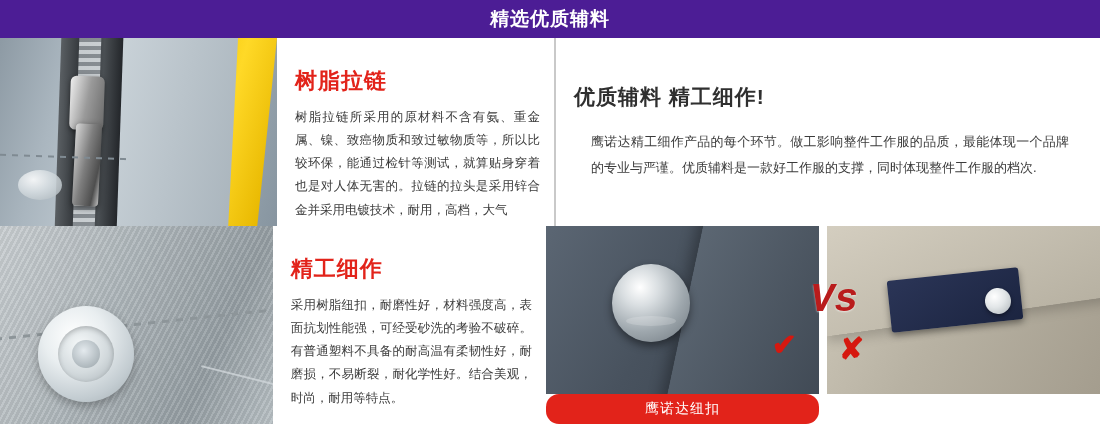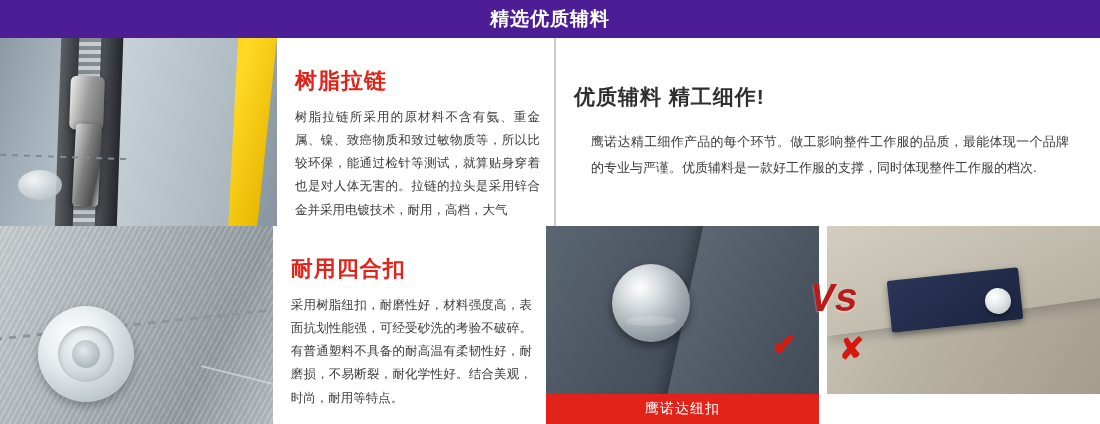--- a/index.html
+++ b/index.html
@@ -306,20 +306,21 @@
     position: absolute;
     left: 0; right: 0; bottom: 0;
     height: 30px;
     background: #e2231a;
     color: #ffffff;
     font-size: 14px;
     display: flex;
     align-items: center;
     justify-content: center;
     letter-spacing: 1px;
+    border-radius: 13px;
   }
 
   .vs-badge {
     position: absolute;
     left: 264px; top: 52px;
     color: #b91c1c;
     font-size: 40px;
     font-weight: bold;
     font-style: italic;
     font-family: Liberation Mono, monospace;
@@ -383,21 +384,21 @@
       <div class="photo-button">
         <div class="btn-bg"></div>
         <div class="btn-seam"></div>
         <div class="btn-thread"></div>
         <div class="btn-snap-outer"></div>
         <div class="btn-snap-mid"></div>
         <div class="btn-snap-in"></div>
       </div>
 
       <div class="text-button">
-        <h3 class="title-red">耐用四合扣</h3>
+        <h3 class="title-red">精工细作</h3>
         <p class="para">采用树脂纽扣，耐磨性好，材料强度高，表面抗划性能强，可经受砂洗的考验不破碎。有普通塑料不具备的耐高温有柔韧性好，耐磨损，不易断裂，耐化学性好。结合美观，时尚，耐用等特点。</p>
       </div>
 
       <div class="compare-wrap">
 
         <div class="cmp-col">
           <div class="cmp-photo">
             <div class="cmp-left-bg"></div>
             <div class="cmp-left-fold"></div>
             <div class="cmp-left-btn"></div>

